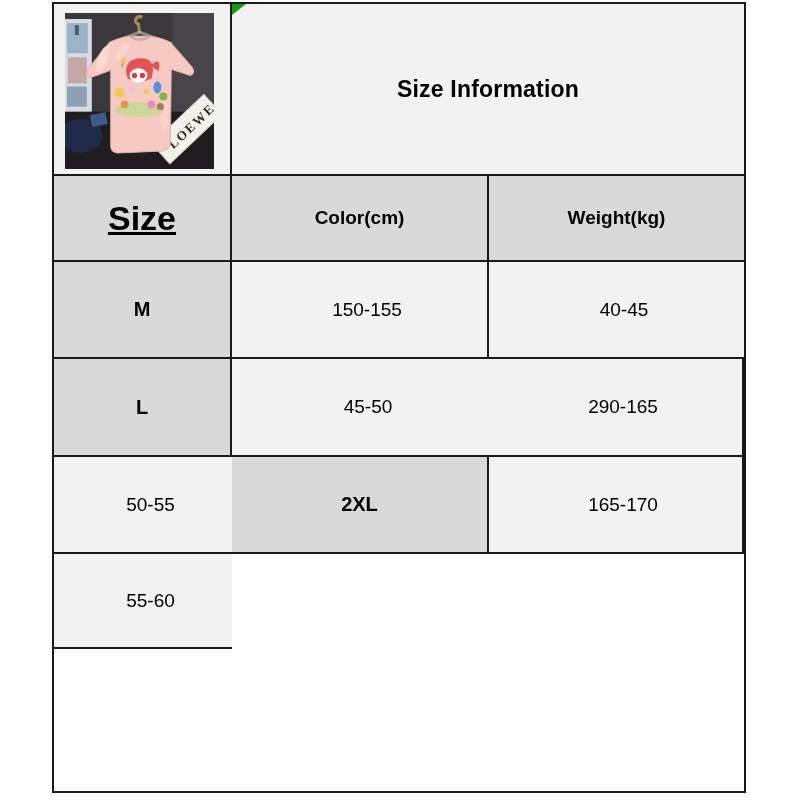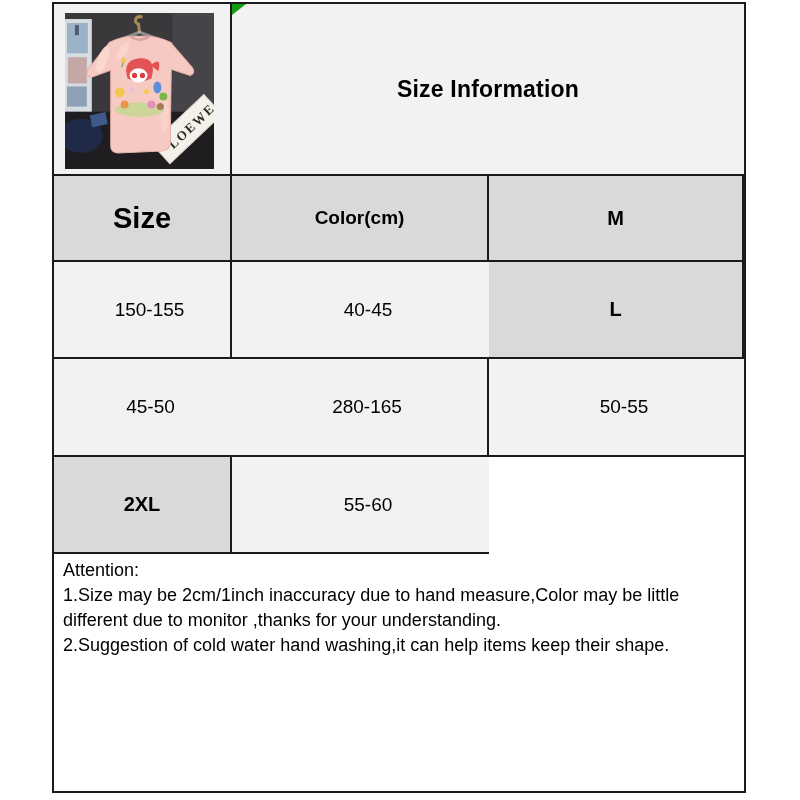--- a/index.html
+++ b/index.html
@@ -30,21 +30,21 @@
   .title-cell{
     grid-column:2/4;background:#f2f2f2;position:relative;border-right:none;
   }
   .sheet-title{font-size:23px;font-weight:bold;letter-spacing:0.2px;}
   .corner-flag{
     position:absolute;top:0;left:0;width:14px;height:11px;
     background:#149b14;
     clip-path:polygon(0 0,100% 0,0 100%);
   }
   .head{background:#d9d9d9;font-weight:bold;}
-  .size-head{font-size:29px;}
+  .size-head{font-size:34px;text-decoration:underline;}
   .col-head{font-size:19px;}
   .size-cell{background:#d9d9d9;font-weight:bold;font-size:20px;}
   .val-cell{background:#f2f2f2;font-size:19px;padding-left:15px;}
   .attention-cell{
     grid-column:1/4;border:none;background:#ffffff;
     display:block;text-align:left;
     padding:4px 10px 0 9px;
     font-size:18px;line-height:25px;
   }
   .attention-cell p{margin:0;}
@@ -114,33 +114,30 @@
     </svg>
   </div>
 
   <div class="cell title-cell">
     <span class="corner-flag"></span>
     <span class="sheet-title">Size Information</span>
   </div>
 
   <div class="cell head size-head">Size</div>
   <div class="cell head col-head">Color(cm)</div>
+  <div class="cell head col-head last-col">Weight(kg)</div>
 
   <div class="cell size-cell">M</div>
   <div class="cell val-cell">150-155</div>
   <div class="cell val-cell last-col">40-45</div>
 
   <div class="cell size-cell">L</div>
   <div class="cell val-cell last-col">45-50</div>
 
-  <div class="cell val-cell">280-165</div>
+  <div class="cell val-cell">290-165</div>
   <div class="cell val-cell last-col">50-55</div>
 
   <div class="cell size-cell">2XL</div>
+  <div class="cell val-cell">165-170</div>
   <div class="cell val-cell last-col">55-60</div>
 
-  <div class="cell attention-cell">
-    <p>Attention:</p>
-    <p>1.Size may be 2cm/1inch inaccuracy due to hand measure,Color may be little different due to monitor ,thanks for your understanding.</p>
-    <p>2.Suggestion of cold water hand washing,it can help items keep their shape.</p>
-  </div>
 
 </div>
 
 </body></html>

